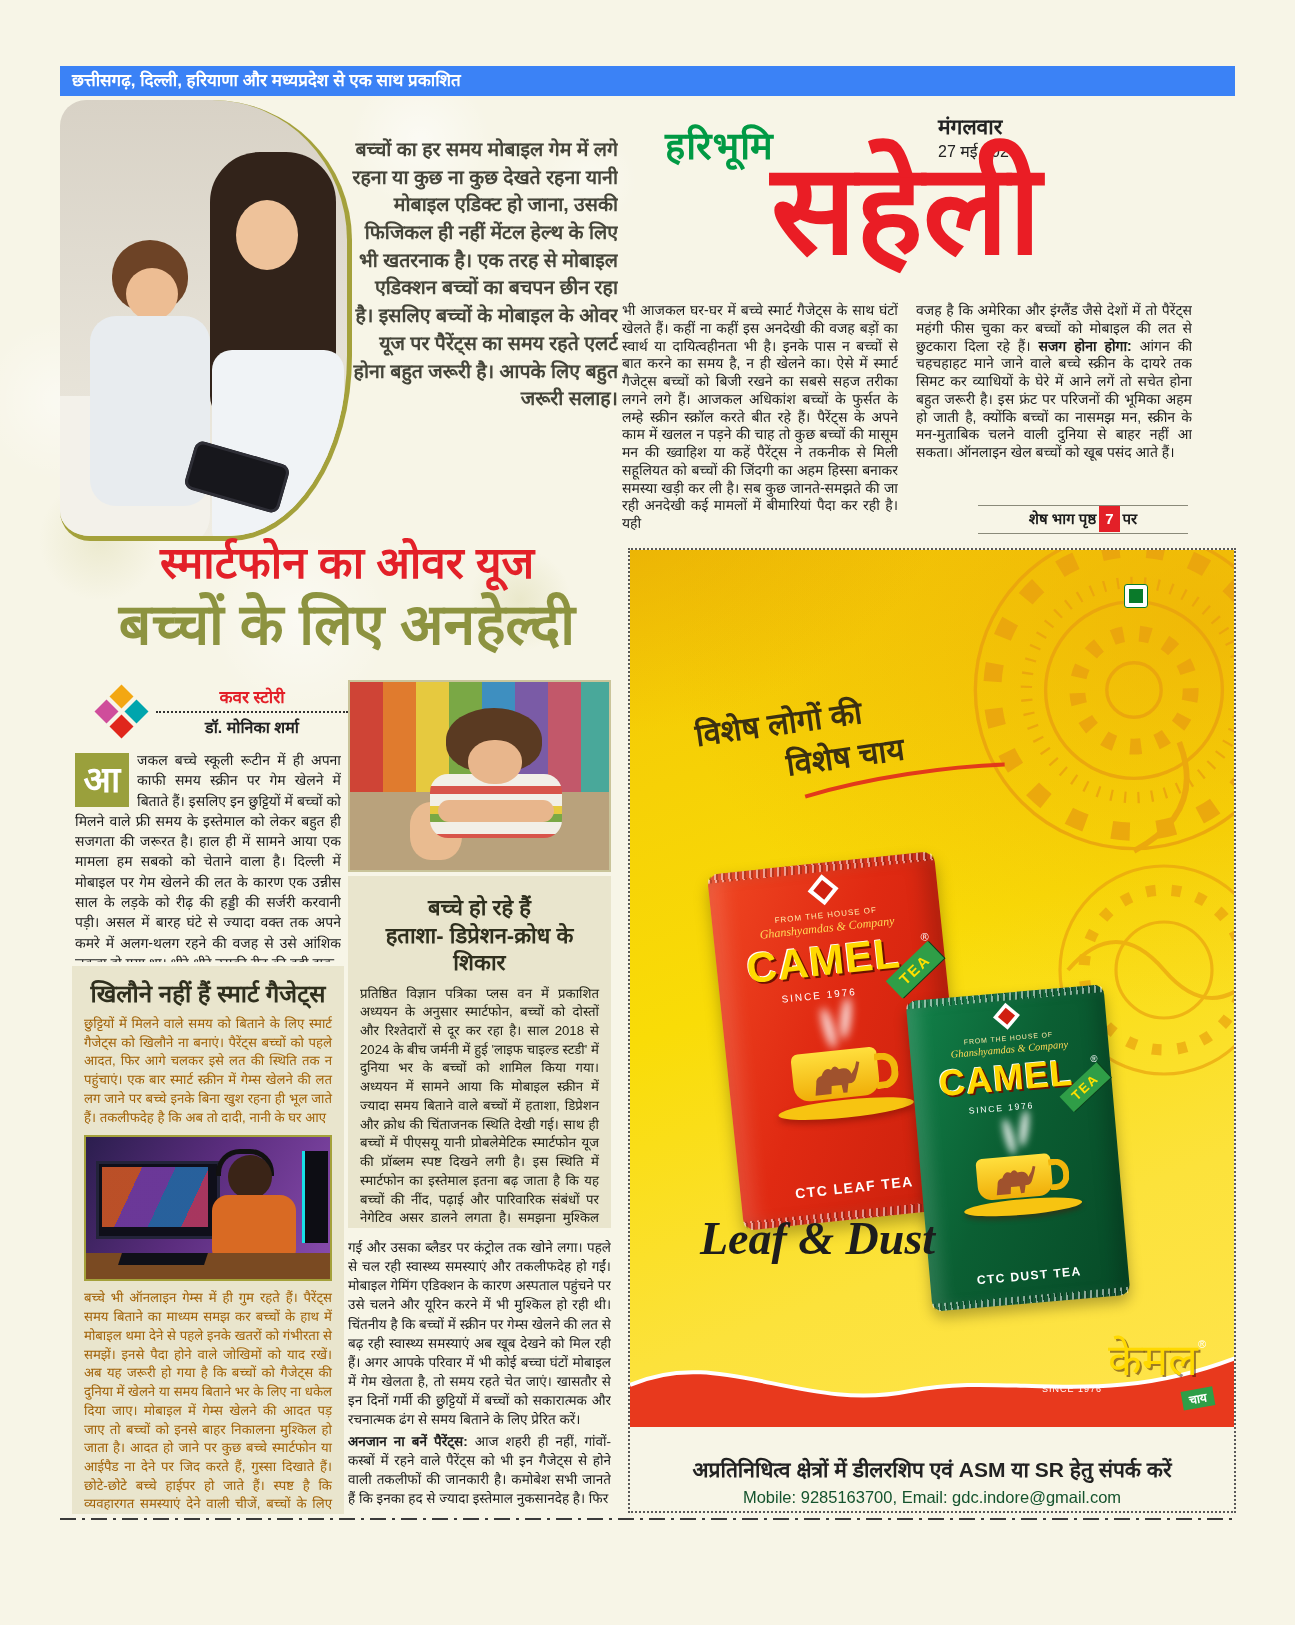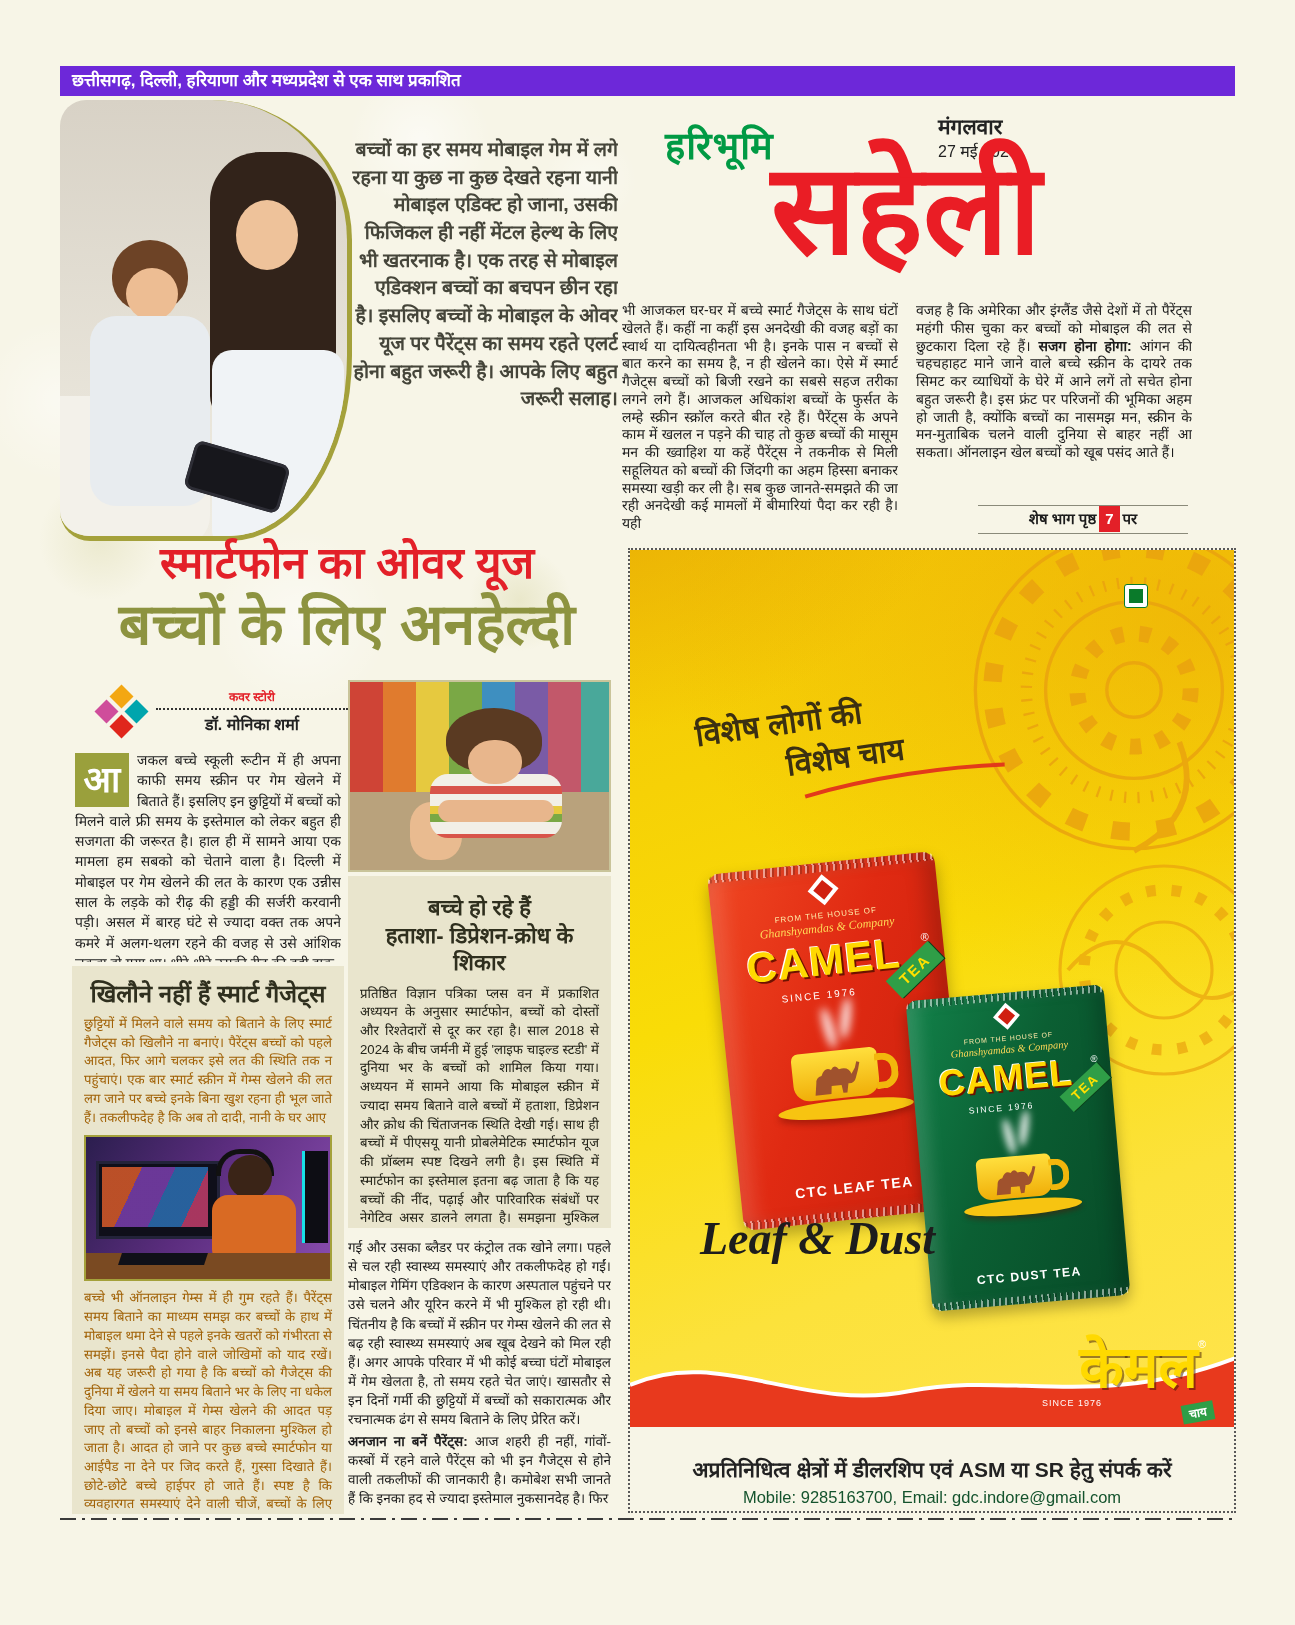--- a/index.html
+++ b/index.html
@@ -7,21 +7,21 @@
   .page{position:relative;width:1295px;height:1625px;margin:0 auto;background:#f7f5e7;overflow:hidden;}
   .abs{position:absolute;}
   .bokeh{left:0;top:60px;width:100%;height:640px;pointer-events:none;background:
     radial-gradient(circle 70px at 420px 80px, rgba(255,255,255,.55), transparent 71px),
     radial-gradient(circle 46px at 590px 120px, rgba(255,255,255,.4), transparent 47px),
     radial-gradient(circle 60px at 100px 480px, rgba(195,193,120,.22), transparent 61px),
     radial-gradient(circle 90px at 300px 560px, rgba(255,255,255,.5), transparent 91px),
     radial-gradient(circle 50px at 520px 540px, rgba(200,198,130,.28), transparent 51px),
     radial-gradient(circle 80px at 60px 340px, rgba(255,255,255,.45), transparent 81px);}
   
-  .strip{left:60px;top:66px;width:1175px;height:30px;background:#6d28d9;color:#fff;
+  .strip{left:60px;top:66px;width:1175px;height:30px;background:#3b82f6;color:#fff;
     font-size:17px;font-weight:700;line-height:30px;padding-left:12px;box-sizing:border-box;}
   
   .photo{left:60px;top:100px;width:287px;height:436px;overflow:hidden;
     border-radius:26px 140px 42% 30px;border-right:5px solid #a4a13b;border-bottom:5px solid #a4a13b;
     background:linear-gradient(#d8d2c6,#efece2);}
   .photo .couch{position:absolute;left:-30px;bottom:-10px;width:180px;height:150px;background:#f3f1ea;border-radius:30px;}
   .photo .boyhead{position:absolute;left:52px;top:140px;width:76px;height:72px;background:#6d4326;border-radius:50% 50% 46% 46%;}
   .photo .boyface{position:absolute;left:66px;top:168px;width:52px;height:52px;background:#edbd93;border-radius:50%;}
   .photo .boybody{position:absolute;left:30px;top:216px;width:120px;height:190px;background:#e8ecef;border-radius:26px;}
   .photo .girlhair{position:absolute;left:150px;top:52px;width:126px;height:270px;background:#32231a;border-radius:50px 50px 26px 26px;}
@@ -47,21 +47,21 @@
   
   .h1r{left:78px;top:538px;width:538px;text-align:center;font-size:44px;font-weight:800;color:#e32028;line-height:1.15;}
   .h2o{left:78px;top:592px;width:538px;text-align:center;font-size:57px;font-weight:800;color:#8d9340;line-height:1.15;}
   
   .byline{left:98px;top:678px;width:250px;height:66px;display:flex;align-items:center;gap:12px;}
   .motif{position:relative;width:46px;height:46px;flex:0 0 46px;}
   .motif i{position:absolute;width:17px;height:17px;transform:rotate(45deg);}
   .motif .d1{left:15px;top:0;background:#f3a712;} .motif .d2{left:0;top:15px;background:#cf4d9b;}
   .motif .d3{left:30px;top:15px;background:#00a5ad;} .motif .d4{left:15px;top:30px;background:#e0261c;}
   .byline .bx{flex:1;text-align:center;}
-  .kicker{color:#e32028;font-size:12px;font-weight:800;}
+  .kicker{color:#e32028;font-size:17px;font-weight:800;}
   .dotline{border-top:2px dotted #333;margin:3px 0;}
   .author{color:#222;font-size:16px;font-weight:800;}
   
   .para1{left:75px;top:750px;width:266px;height:212px;font-size:14px;line-height:1.45;text-align:justify;color:#1c1c1c;overflow:hidden;}
   .dropcap{float:left;width:54px;height:54px;background:#9aa03c;color:#fff;font-size:36px;font-weight:800;
     text-align:center;line-height:54px;margin:3px 8px 2px 0;}
   .tanbox{background:#e9e5cd;box-sizing:border-box;}
   .gadgets{left:72px;top:966px;width:272px;height:548px;padding:8px 12px;overflow:hidden;}
   .gadgets .t{font-size:24px;font-weight:800;color:#2f2f1e;text-align:center;margin:2px 0 6px;}
   .boxtext{font-size:13.2px;line-height:1.42;text-align:justify;color:#a16207;}
@@ -132,21 +132,21 @@
     border-radius:7px 7px 16px 16px;}
   .handle{position:absolute;right:-20px;top:7px;width:16px;height:22px;border:7px solid #f2b60c;border-left:none;border-radius:0 16px 16px 0;}
   .camel{position:absolute;left:12px;top:5px;}
   .saucer{position:absolute;left:50%;top:88px;width:136px;height:18px;margin-left:-68px;background:#f7c411;border-radius:50%;
     box-shadow:0 4px 6px rgba(90,10,0,.4);}
   .pk-type{position:absolute;left:0;right:0;bottom:24px;text-align:center;color:#fff;font-weight:800;font-size:14px;letter-spacing:1.5px;}
   .leafdust{position:absolute;left:70px;top:662px;font-family:"Liberation Serif",serif;font-style:italic;font-weight:700;
     font-size:46px;color:#1d1d1d;z-index:4;}
   .wave{position:absolute;left:0;top:777px;width:608px;height:100px;z-index:3;}
   .kemal{position:absolute;right:28px;top:788px;z-index:5;width:190px;text-align:right;}
-  .kemal .kt{font-size:58px;font-weight:700;color:#ffd900;text-shadow:2px 2px 0 rgba(60,20,0,.5);line-height:1;}
+  .kemal .kt{font-size:44px;font-weight:400;color:#ffd900;text-shadow:2px 2px 0 rgba(60,20,0,.5);line-height:1;}
   .kemal .kr{color:#fff;font-size:11px;vertical-align:top;}
   .kemal .ks{font-size:9px;letter-spacing:1px;color:#fff;text-align:left;margin:2px 0 0 26px;}
   .kemal .ktag{position:absolute;right:-8px;bottom:-14px;background:#2f9e47;color:#fff;font-size:12px;font-weight:800;
     padding:1px 7px;transform:rotate(-10deg);}
   .contact1{position:absolute;left:0;right:0;top:905px;text-align:center;font-size:21px;font-weight:800;color:#222;}
   .contact2{position:absolute;left:0;right:0;top:938px;text-align:center;font-size:16.5px;color:#14532d;}
 </style>
 </head>
 <body>
 

